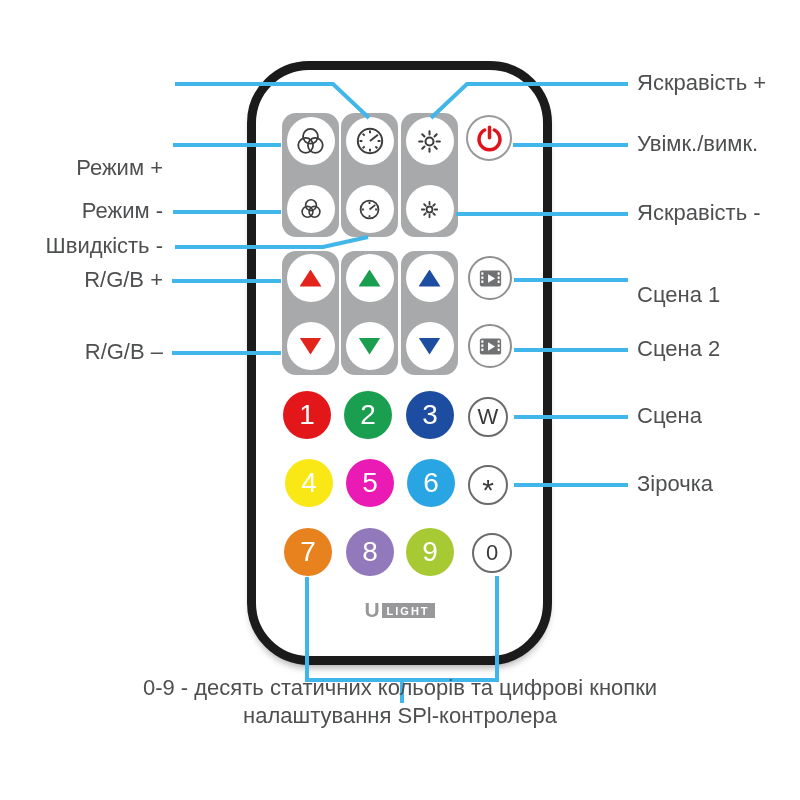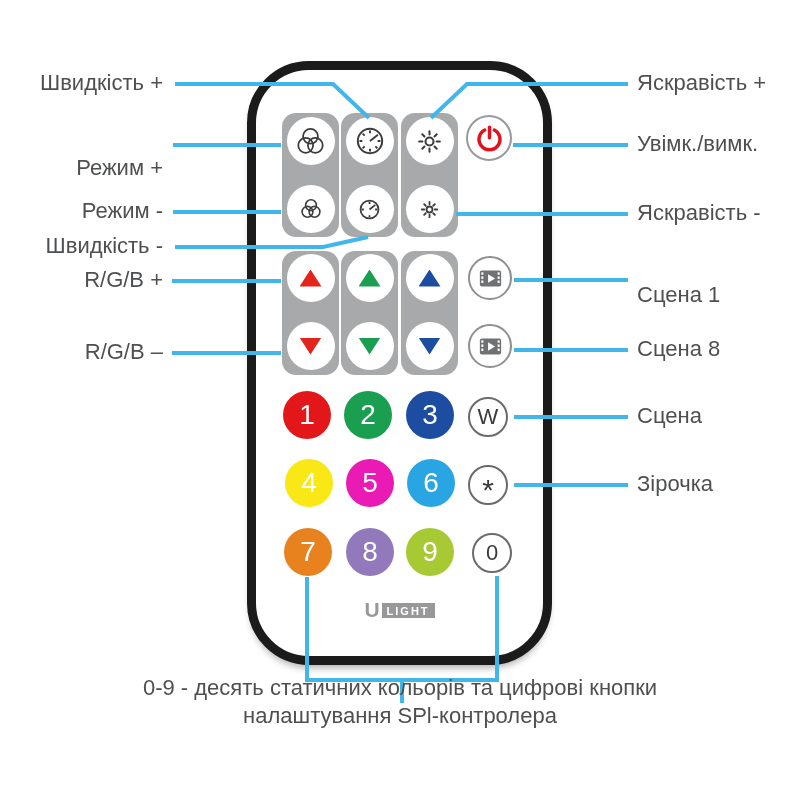--- a/index.html
+++ b/index.html
@@ -246,29 +246,28 @@
       <path d="M513 145 L628 145"></path>
       <path d="M456 214 L628 214"></path>
       <path d="M514 280 L628 280"></path>
       <path d="M514 350 L628 350"></path>
       <path d="M514 417 L628 417"></path>
       <path d="M514 485 L628 485"></path>
       <path d="M307 577 L307 680 L497 680 L497 576 M402 680 L402 703"></path>
     </g>
   </svg>
 
-  <div class="lbl lbl-l" style="top:84px;">Швидкість +</div>
   <div class="lbl lbl-l" style="top:145px;margin-top:24px;">Режим +</div>
   <div class="lbl lbl-l" style="top:212px;">Режим -</div>
   <div class="lbl lbl-l" style="top:247px;">Швидкість -</div>
   <div class="lbl lbl-l" style="top:281px;">R/G/B +</div>
   <div class="lbl lbl-l" style="top:353px;">R/G/B –</div>
 
   <div class="lbl lbl-r" style="top:84px;text-align:center;">Яскравість +</div>
   <div class="lbl lbl-r" style="top:214px;">Яскравість -</div>
   <div class="lbl lbl-r" style="top:145px;">Увімк./вимк.</div>
   <div class="lbl lbl-r" style="top:296px;">Сцена 1</div>
-  <div class="lbl lbl-r" style="top:350px;">Сцена 8</div>
+  <div class="lbl lbl-r" style="top:350px;">Сцена 2</div>
   <div class="lbl lbl-r" style="top:417px;">Сцена</div>
   <div class="lbl lbl-r" style="top:485px;">Зірочка</div>
 
   <div class="caption">0-9 - десять статичних кольорів та цифрові кнопки налаштування SPl-контролера</div>
 </div>
 
 </body></html>

